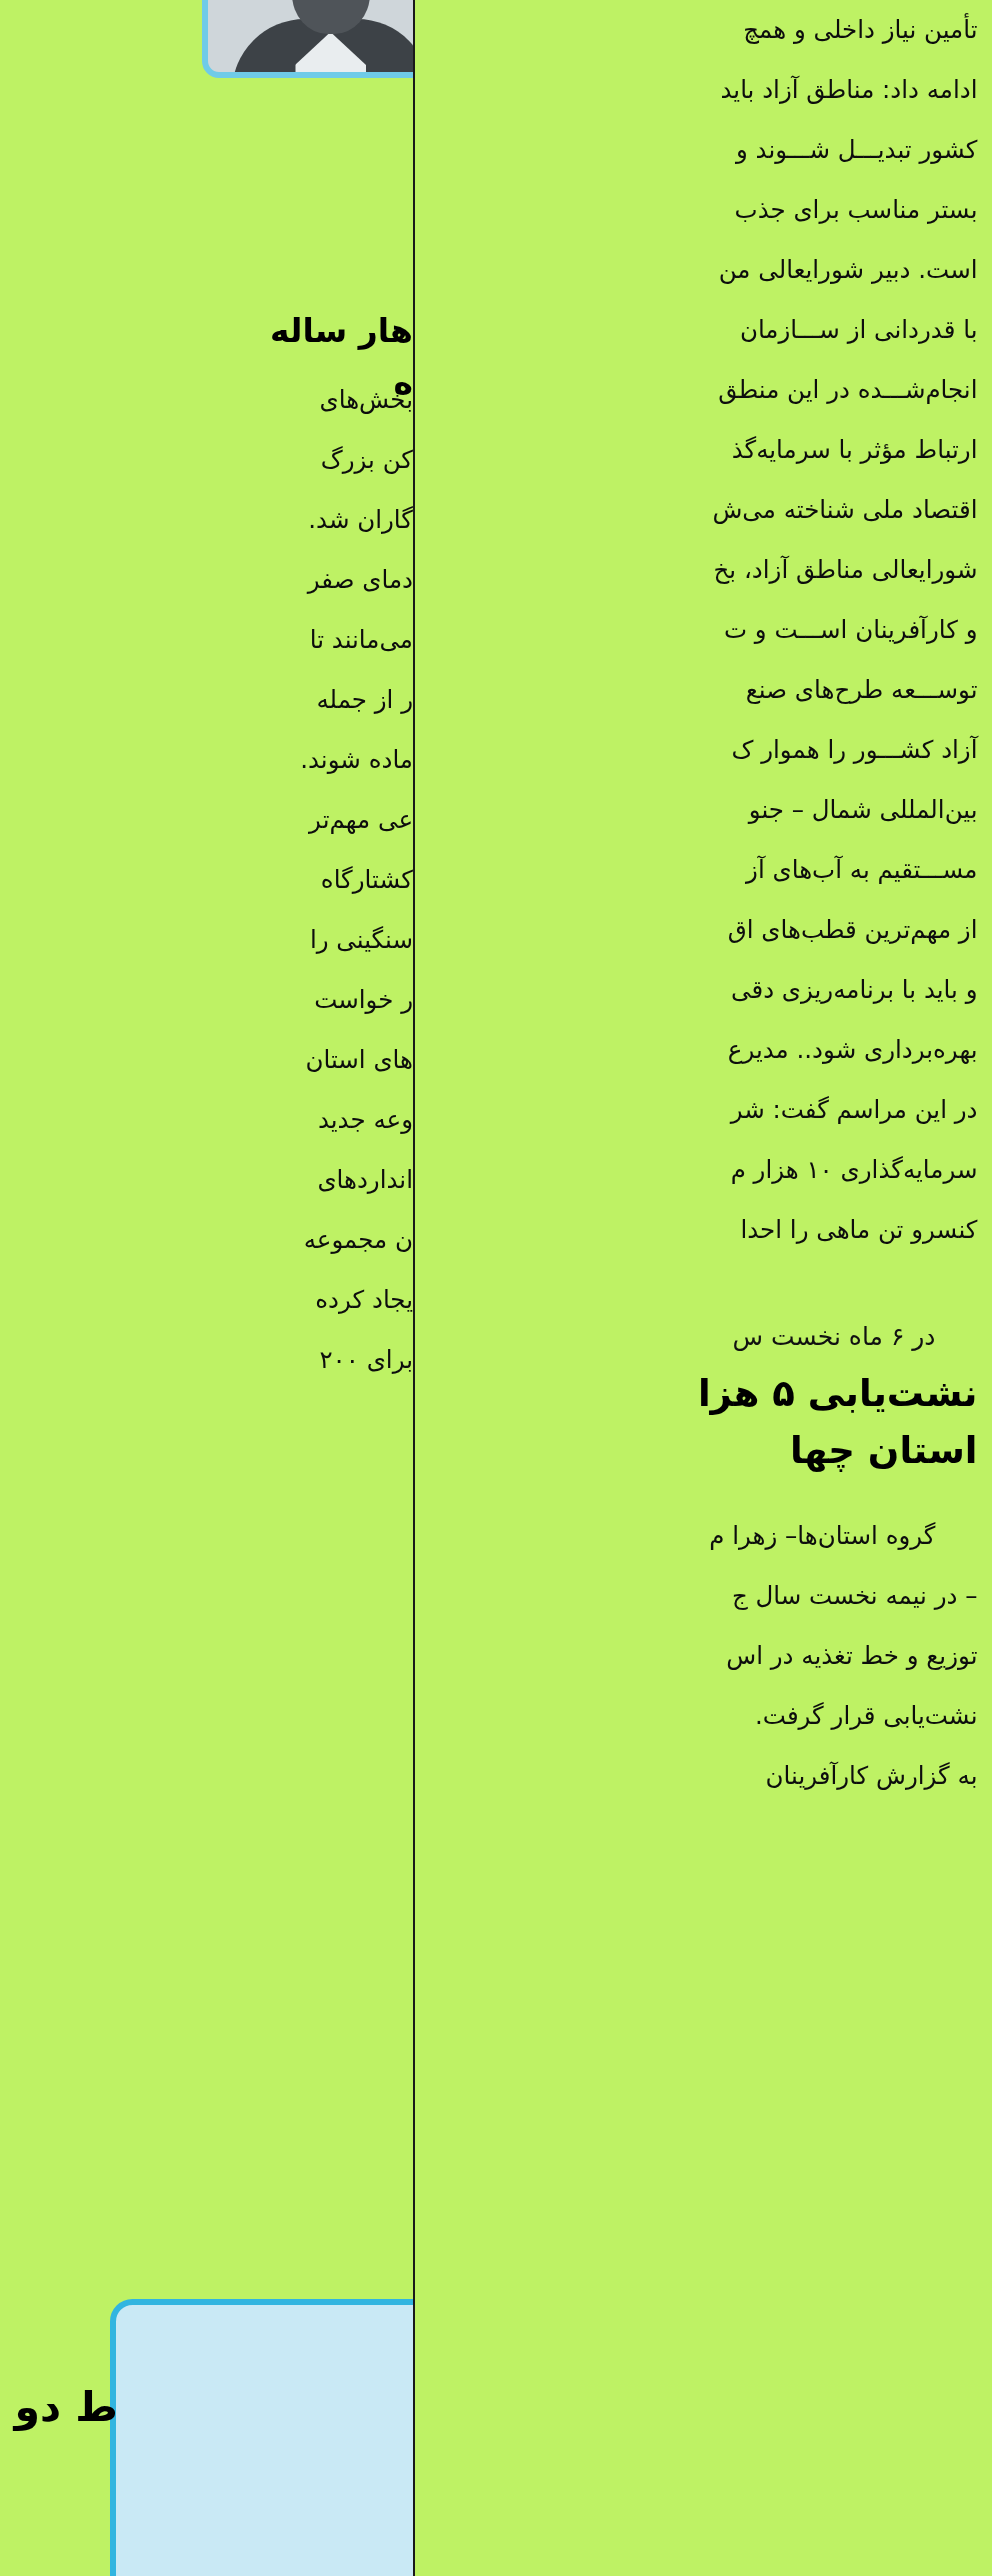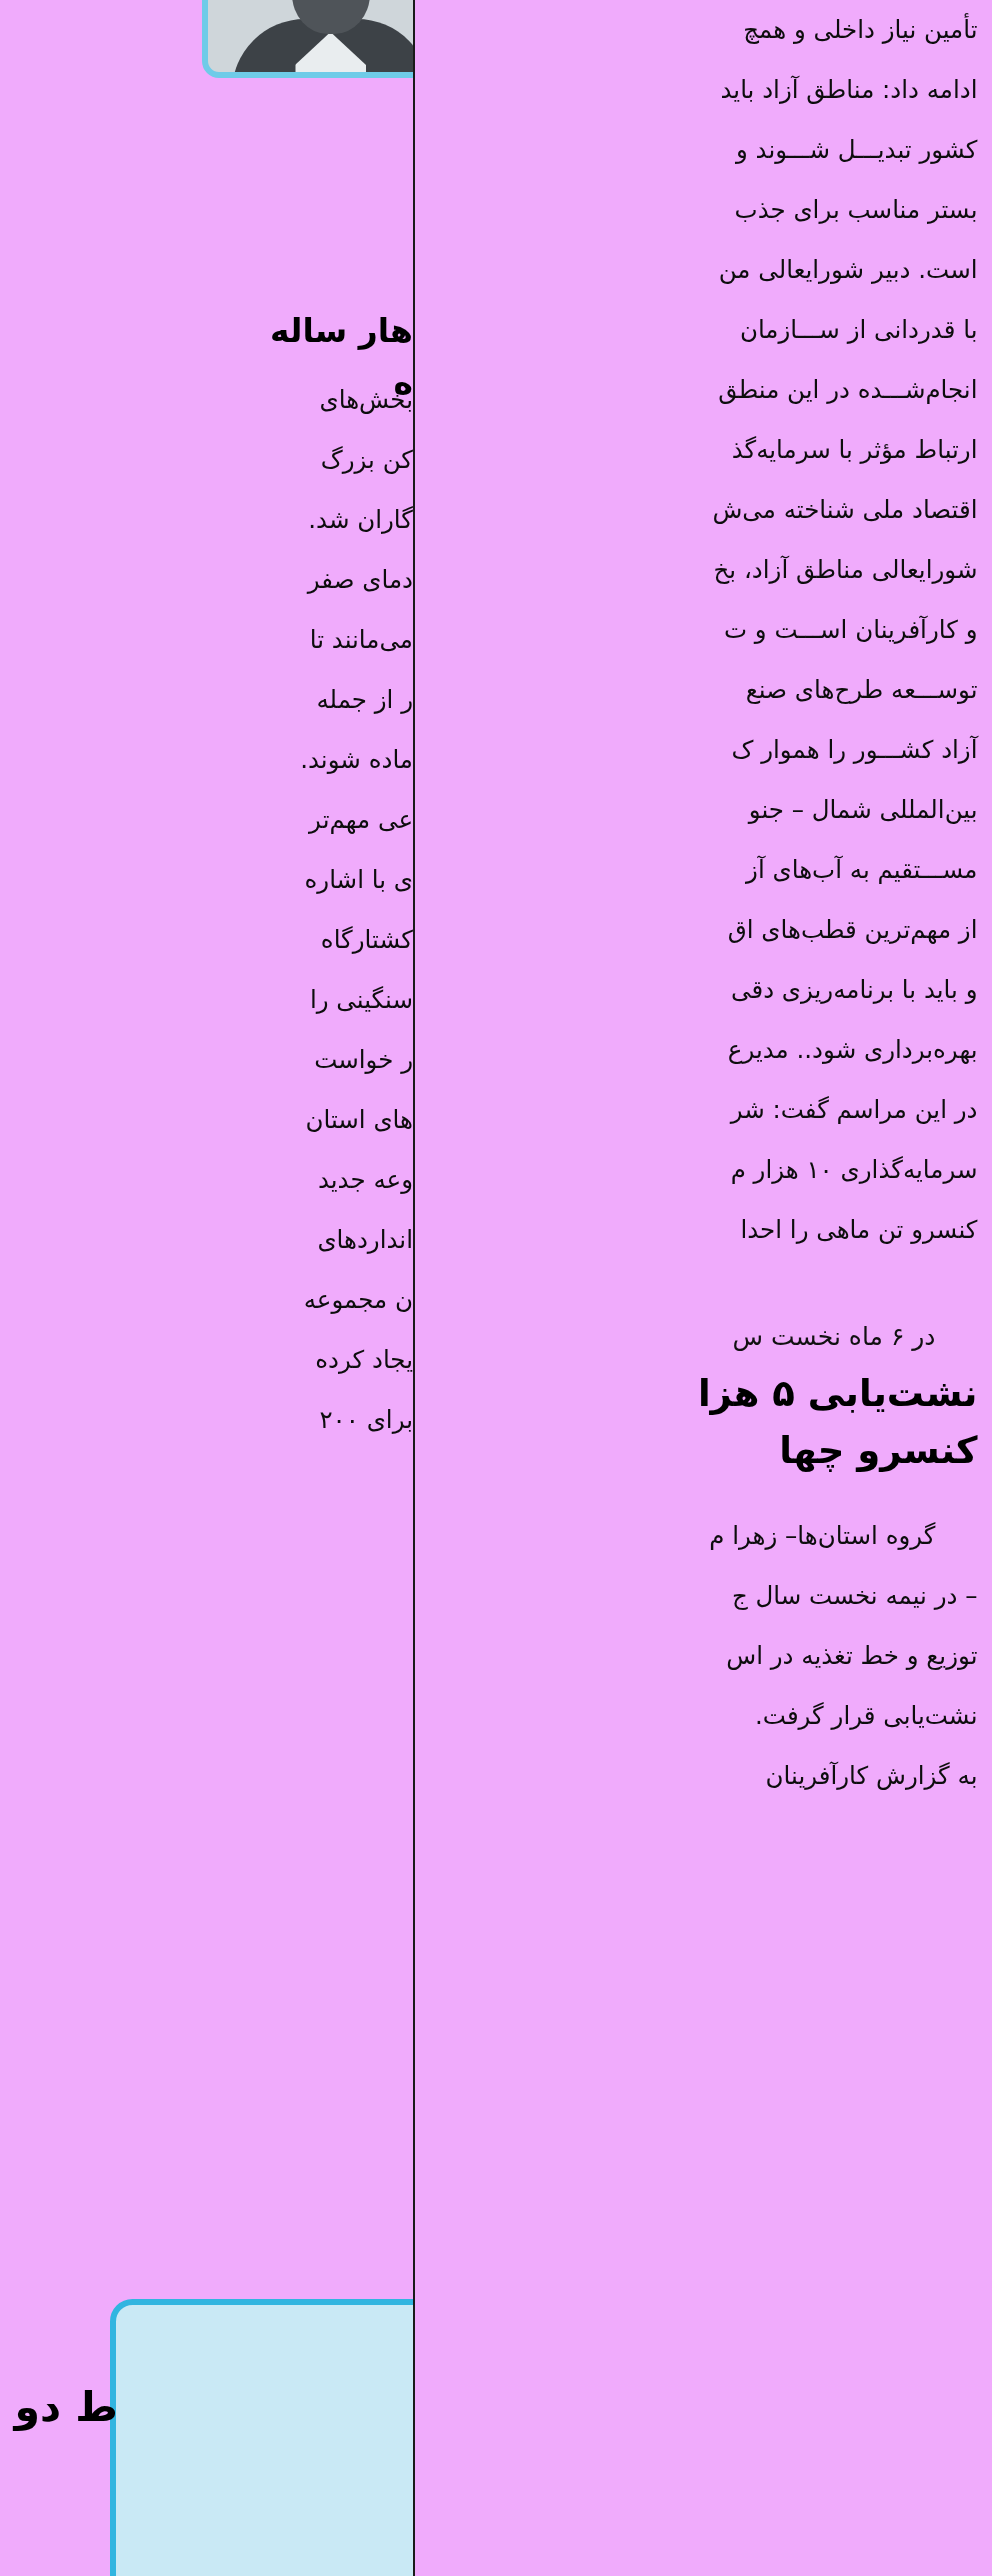--- a/index.html
+++ b/index.html
@@ -12,21 +12,21 @@
     height: 2576px;
     position: relative;
     font-family: "DejaVu Sans", "Liberation Sans", sans-serif;
     overflow: hidden;
   }
 
   
   .page {
     position: absolute;
     inset: 0;
-    background: #f0abfc;
+    background: #bef264;
   }
 
   
   .col-divider {
     position: absolute;
     top: 0;
     bottom: 0;
     width: 2px;
     background: #1a1a1a;
   }
@@ -222,21 +222,21 @@
     <p class="body-par">بهره‌برداری شود.. مدیرع</p>
     <p class="body-par">در این مراسم گفت: شر</p>
     <p class="body-par">سرمایه‌گذاری ۱۰ هزار م</p>
     <p class="body-par">کنسرو تن ماهی را احدا</p>
 
     <div class="spacer-lg"></div>
 
     <p class="kicker">در ۶ ماه نخست س</p>
     <h2 class="headline">
       <span>نشت‌یابی ۵ هزا</span>
-      <span class="l2">کنسرو چها</span>
+      <span class="l2">استان چها</span>
     </h2>
 
     <div class="spacer-md"></div>
 
     <p class="body-par indent">گروه استان‌ها– زهرا م</p>
     <p class="body-par">– در نیمه نخست سال ج</p>
     <p class="body-par">توزیع و خط تغذیه در اس</p>
     <p class="body-par">نشت‌یابی قرار گرفت.</p>
     <p class="body-par">به گزارش کارآفرینان</p>
   </div>
@@ -256,21 +256,20 @@
 
     <div class="left-body">
       <p class="left-par">بخش‌های</p>
       <p class="left-par">کن بزرگ</p>
       <p class="left-par">گاران شد.</p>
       <p class="left-par">دمای صفر</p>
       <p class="left-par">می‌مانند تا</p>
       <p class="left-par">ر از جمله</p>
       <p class="left-par">ماده شوند.</p>
       <p class="left-par">عی مهم‌تر</p>
-      <p class="left-par">ی با اشاره</p>
       <p class="left-par">کشتارگاه</p>
       <p class="left-par">سنگینی را</p>
       <p class="left-par">ر خواست</p>
       <p class="left-par">های استان</p>
       <p class="left-par">وعه جدید</p>
       <p class="left-par">انداردهای</p>
       <p class="left-par">ن مجموعه</p>
       <p class="left-par">یجاد کرده</p>
       <p class="left-par">برای ۲۰۰</p>
     </div>

